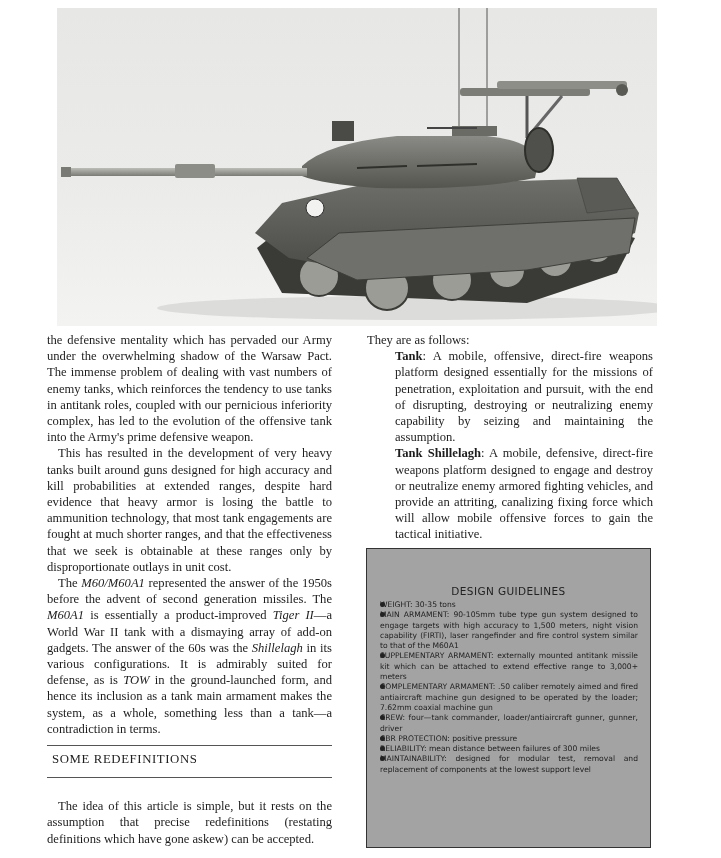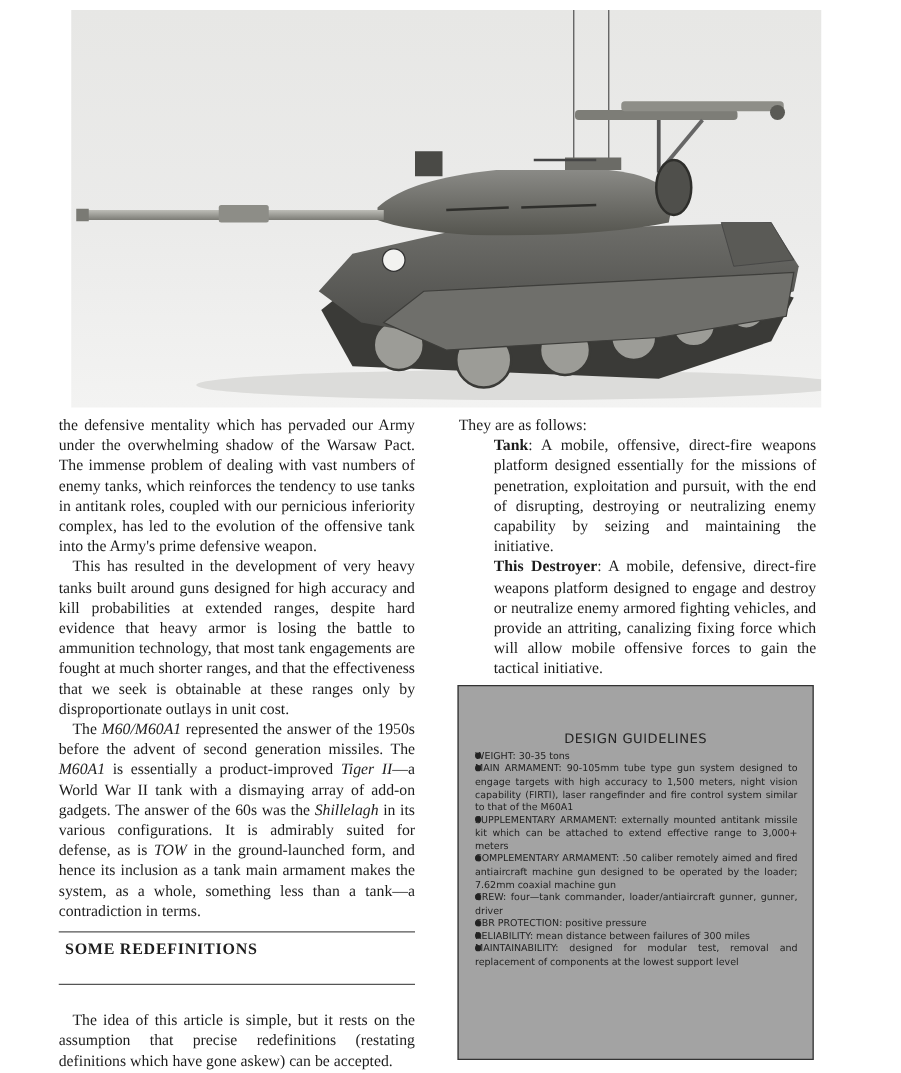--- a/index.html
+++ b/index.html
@@ -17,21 +17,21 @@
   .col-left {
     position: absolute; left: 47px; top: 332px; width: 285px;
     font-size: 12.6px; line-height: 16.2px; text-align: justify;
   }
   .col-left p { margin: 0; text-indent: 11px; }
   .col-left p.noindent { text-indent: 0; }
   .col-left i { font-style: italic; }
 
   .section-head {
     margin-top: 8px; border-top: 1px solid #555; border-bottom: 1px solid #555;
-    padding: 5px 0 20px 5px; font-weight: bold; font-size: 12.8px; letter-spacing: 0.6px;
+    padding: 5px 0 10px 5px; font-weight: normal; font-size: 12.8px; letter-spacing: 0.6px;
     font-family: "Liberation Serif", serif; margin-bottom: 20px;
   }
 
   .col-right {
     position: absolute; left: 367px; top: 332px; width: 286px;
     font-size: 12.6px; line-height: 16.2px; text-align: justify;
   }
   .col-right .lead { margin: 0; }
   .def { margin: 0 0 0 28px; }
   .def b { font-weight: bold; }
@@ -122,22 +122,22 @@
 <div class="col-left">
   <p class="noindent">the defensive mentality which has pervaded our Army under the overwhelming shadow of the Warsaw Pact. The immense problem of dealing with vast numbers of enemy tanks, which reinforces the tendency to use tanks in antitank roles, coupled with our pernicious inferiority complex, has led to the evolution of the offensive tank into the Army's prime defensive weapon.</p>
   <p>This has resulted in the development of very heavy tanks built around guns designed for high accuracy and kill probabilities at extended ranges, despite hard evidence that heavy armor is losing the battle to ammunition technology, that most tank engagements are fought at much shorter ranges, and that the effectiveness that we seek is obtainable at these ranges only by disproportionate outlays in unit cost.</p>
   <p><span>The </span><i>M60/M60A1</i><span> represented the answer of the 1950s before the advent of second generation missiles. The </span><i>M60A1</i><span> is essentially a product-improved </span><i>Tiger II</i><span>—a World War II tank with a dismaying array of add-on gadgets. The answer of the 60s was the </span><i>Shillelagh</i><span> in its various configurations. It is admirably suited for defense, as is </span><i>TOW</i><span> in the ground-launched form, and hence its inclusion as a tank main armament makes the system, as a whole, something less than a tank—a contradiction in terms.</span></p>
   <div class="section-head">SOME REDEFINITIONS</div>
   <p>The idea of this article is simple, but it rests on the assumption that precise redefinitions (restating definitions which have gone askew) can be accepted.</p>
 </div>
 
 <div class="col-right">
   <p class="lead">They are as follows:</p>
-  <p class="def"><b>Tank</b><span>: A mobile, offensive, direct-fire weapons platform designed essentially for the missions of penetration, exploitation and pursuit, with the end of disrupting, destroying or neutralizing enemy capability by seizing and maintaining the initiative.</span></p>
-  <p class="def"><b>This Destroyer</b><span>: A mobile, defensive, direct-fire weapons platform designed to engage and destroy or neutralize enemy armored fighting vehicles, and provide an attriting, canalizing fixing force which will allow mobile offensive forces to gain the tactical initiative.</span></p>
+  <p class="def"><b>Tank</b><span>: A mobile, offensive, direct-fire weapons platform designed essentially for the missions of penetration, exploitation and pursuit, with the end of disrupting, destroying or neutralizing enemy capability by seizing and maintaining the assumption.</span></p>
+  <p class="def"><b>Tank Shillelagh</b><span>: A mobile, defensive, direct-fire weapons platform designed to engage and destroy or neutralize enemy armored fighting vehicles, and provide an attriting, canalizing fixing force which will allow mobile offensive forces to gain the tactical initiative.</span></p>
 </div>
 
 <div class="guide-box">
   <div class="guide-title">DESIGN GUIDELINES</div>
   <ul class="guide-list">
     <li><span class="bullet"></span><span>WEIGHT: 30-35 tons</span></li>
     <li><span class="bullet"></span><span>MAIN ARMAMENT: 90-105mm tube type gun system designed to engage targets with high accuracy to 1,500 meters, night vision capability (FIRTI), laser rangefinder and fire control system similar to that of the M60A1</span></li>
     <li><span class="bullet"></span><span>SUPPLEMENTARY ARMAMENT: externally mounted antitank missile kit which can be attached to extend effective range to 3,000+ meters</span></li>
     <li><span class="bullet"></span><span>COMPLEMENTARY ARMAMENT: .50 caliber remotely aimed and fired antiaircraft machine gun designed to be operated by the loader; 7.62mm coaxial machine gun</span></li>
     <li><span class="bullet"></span><span>CREW: four—tank commander, loader/antiaircraft gunner, gunner, driver</span></li>

